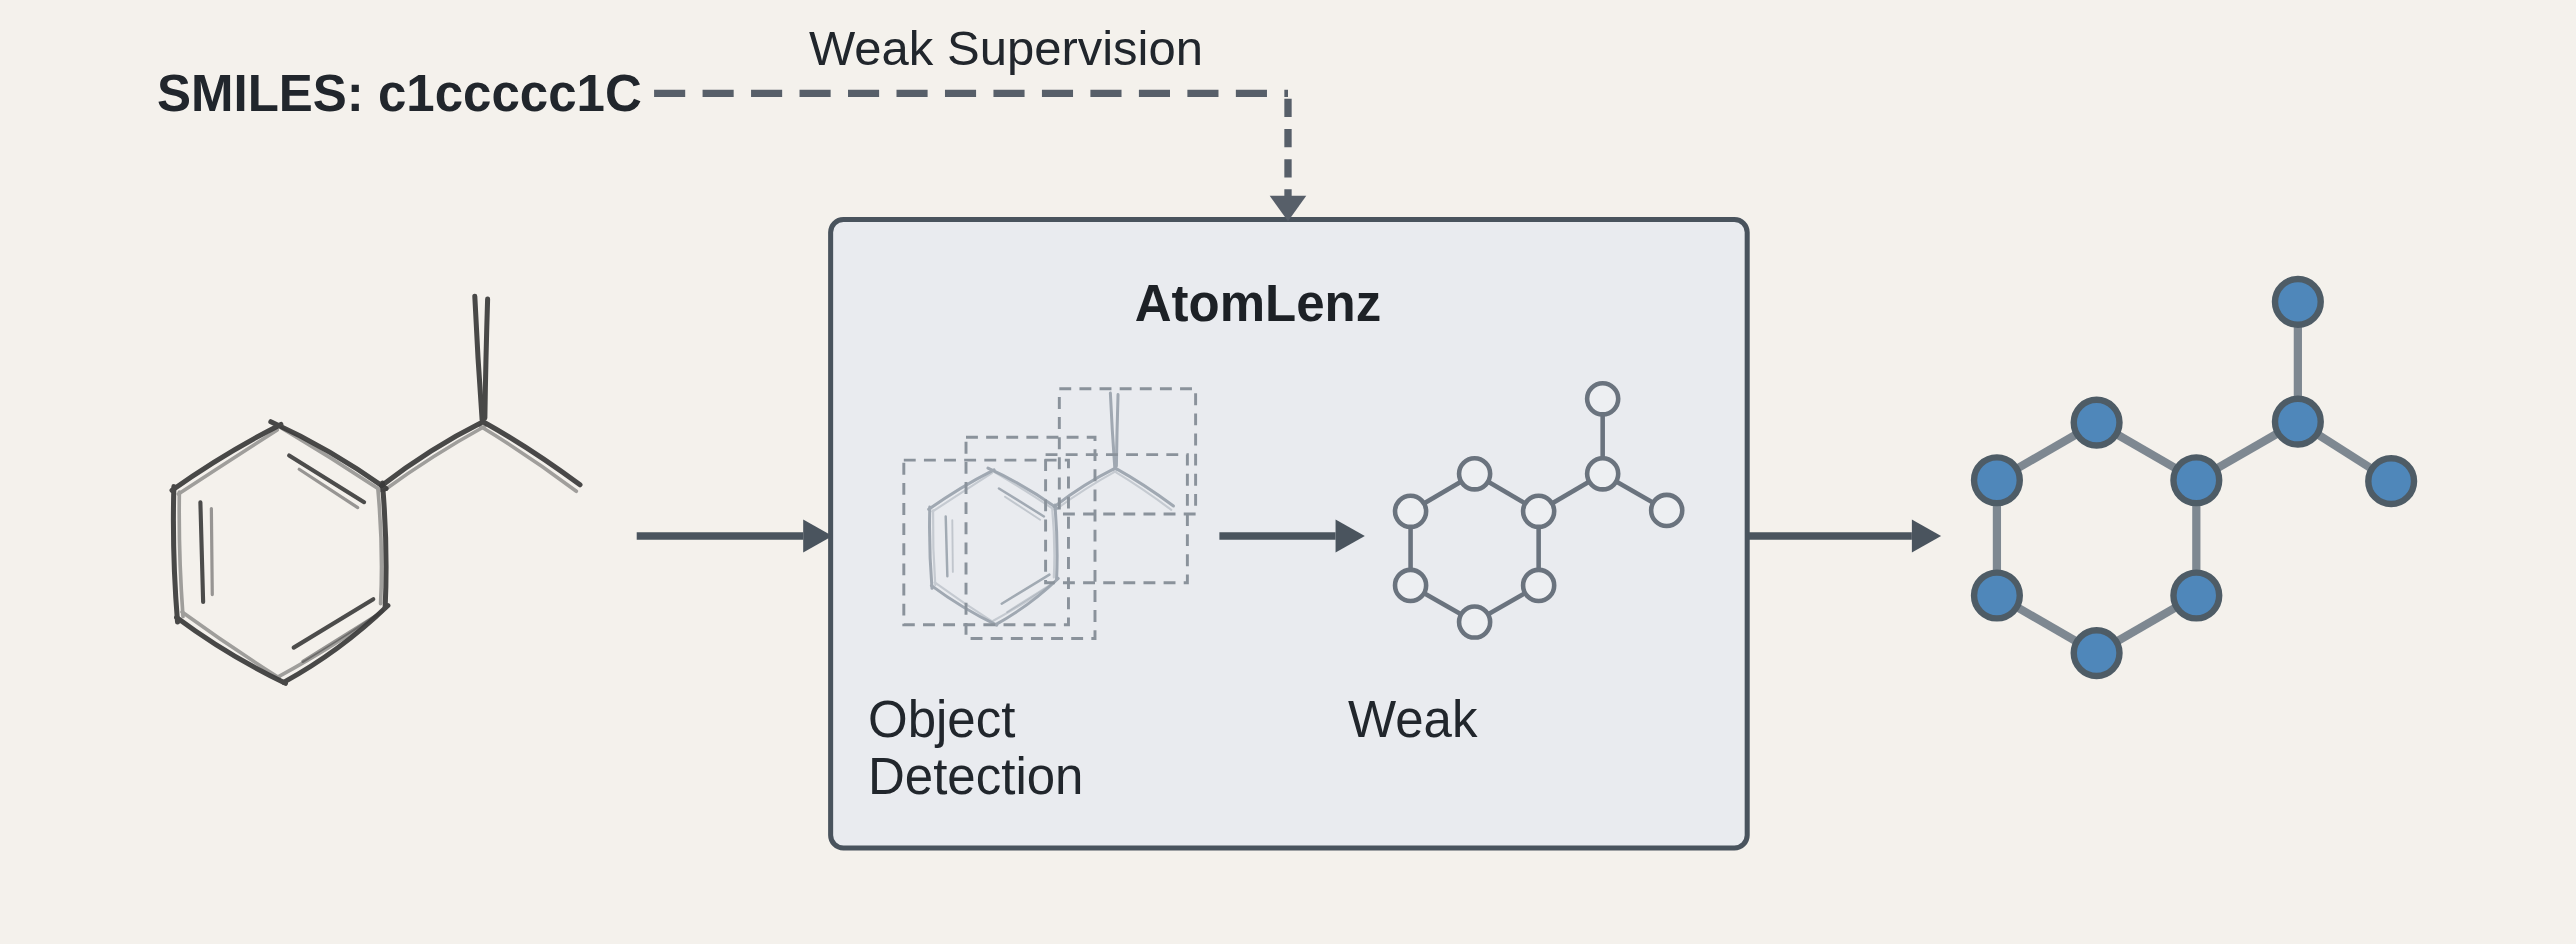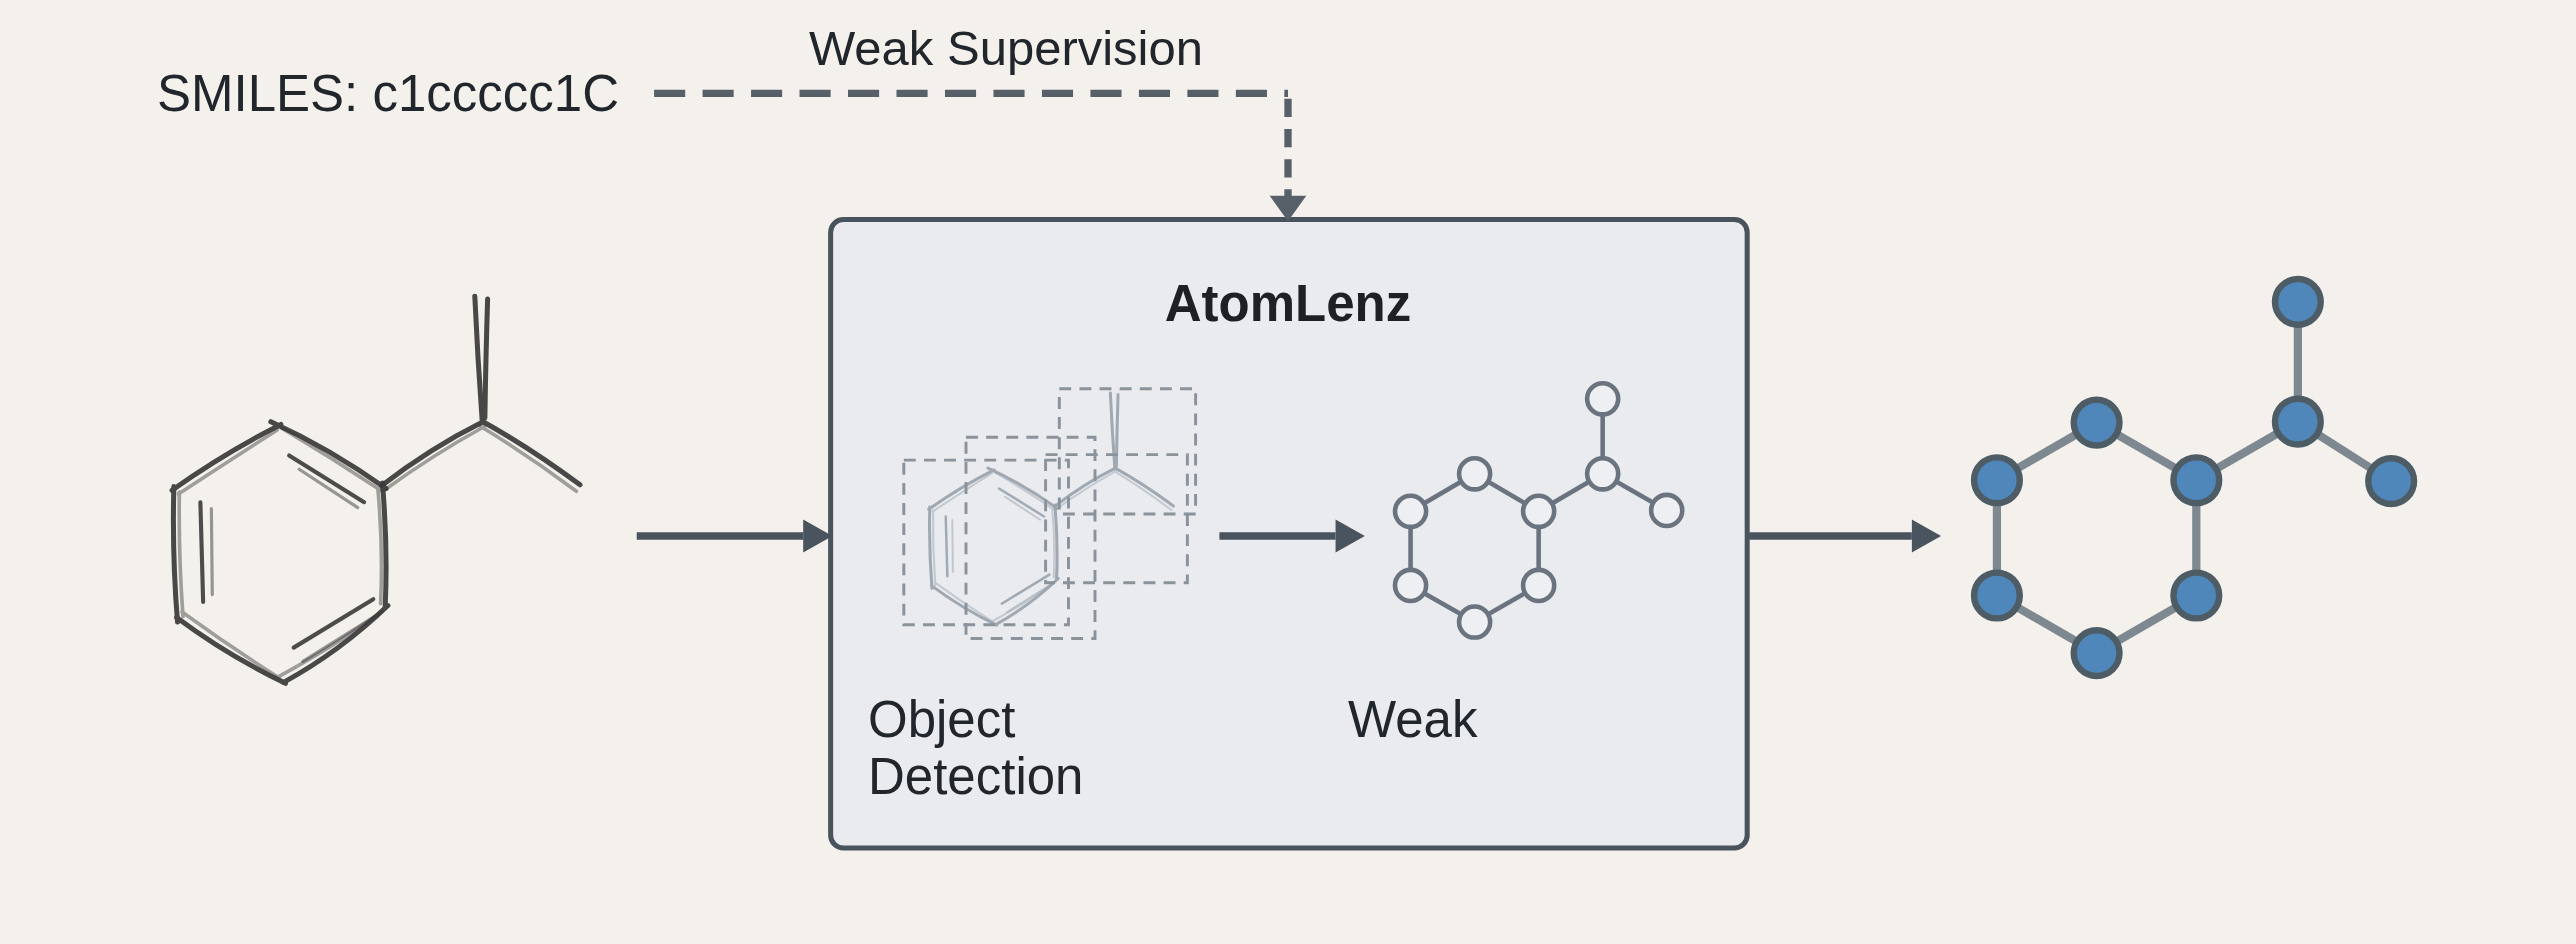--- a/index.html
+++ b/index.html
@@ -11,29 +11,29 @@
   }
   .stage{position:relative;width:2576px;height:944px;}
   .stage svg{position:absolute;left:0;top:0;}
   .txt{
     position:absolute;
     color:#21262c;
     white-space:pre;
   }
   .smiles{
     left:157px;top:66px;
-    font-size:51px;line-height:55px;
+    font-size:51px;line-height:55px;font-weight:bold;
   }
   .weak{
     left:809px;top:22px;width:384px;
     font-size:49px;line-height:53px;
     text-align:center;
   }
   .title{
-    left:1105px;top:276px;width:366px;
+    left:1075px;top:276px;width:366px;
     font-size:51px;line-height:55px;font-weight:700;
     text-align:center;color:#1d2126;
   }
   .stage-label{
     top:691px;width:366px;
     font-size:51px;line-height:57px;
     text-align:left;
   }
   .stage-label.od{left:868px;}
   .stage-label.gc{left:1348px;}

